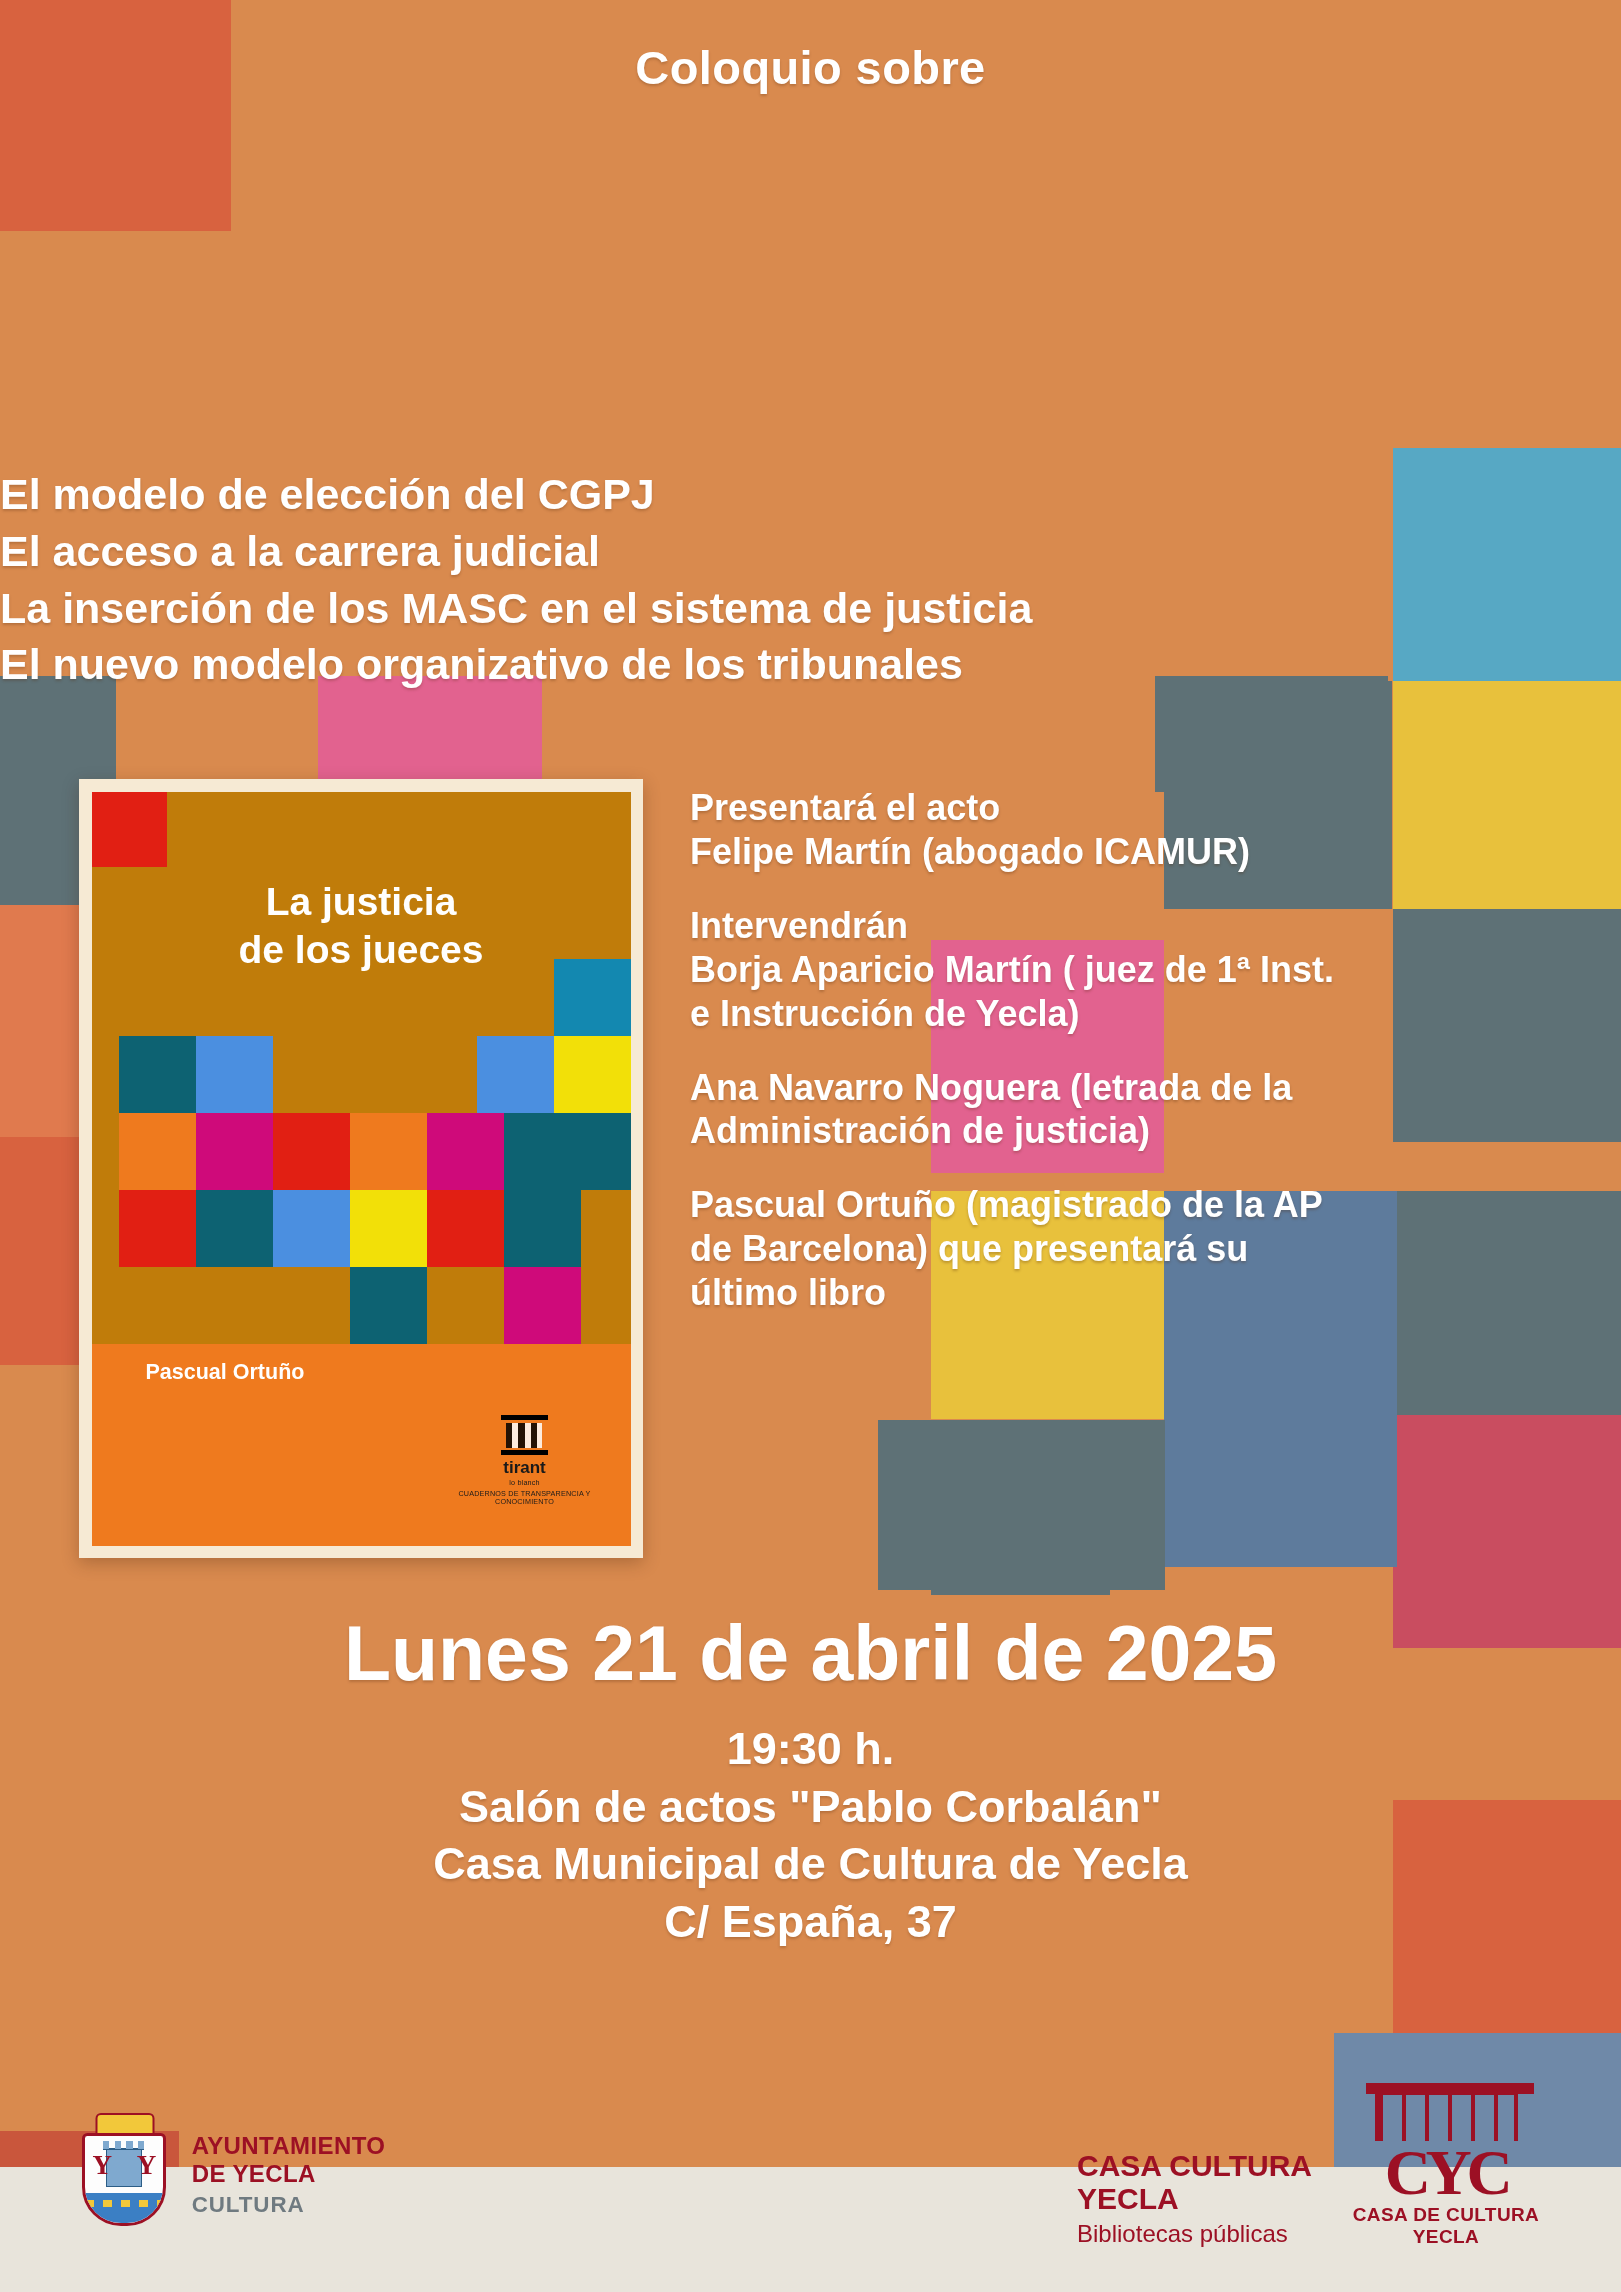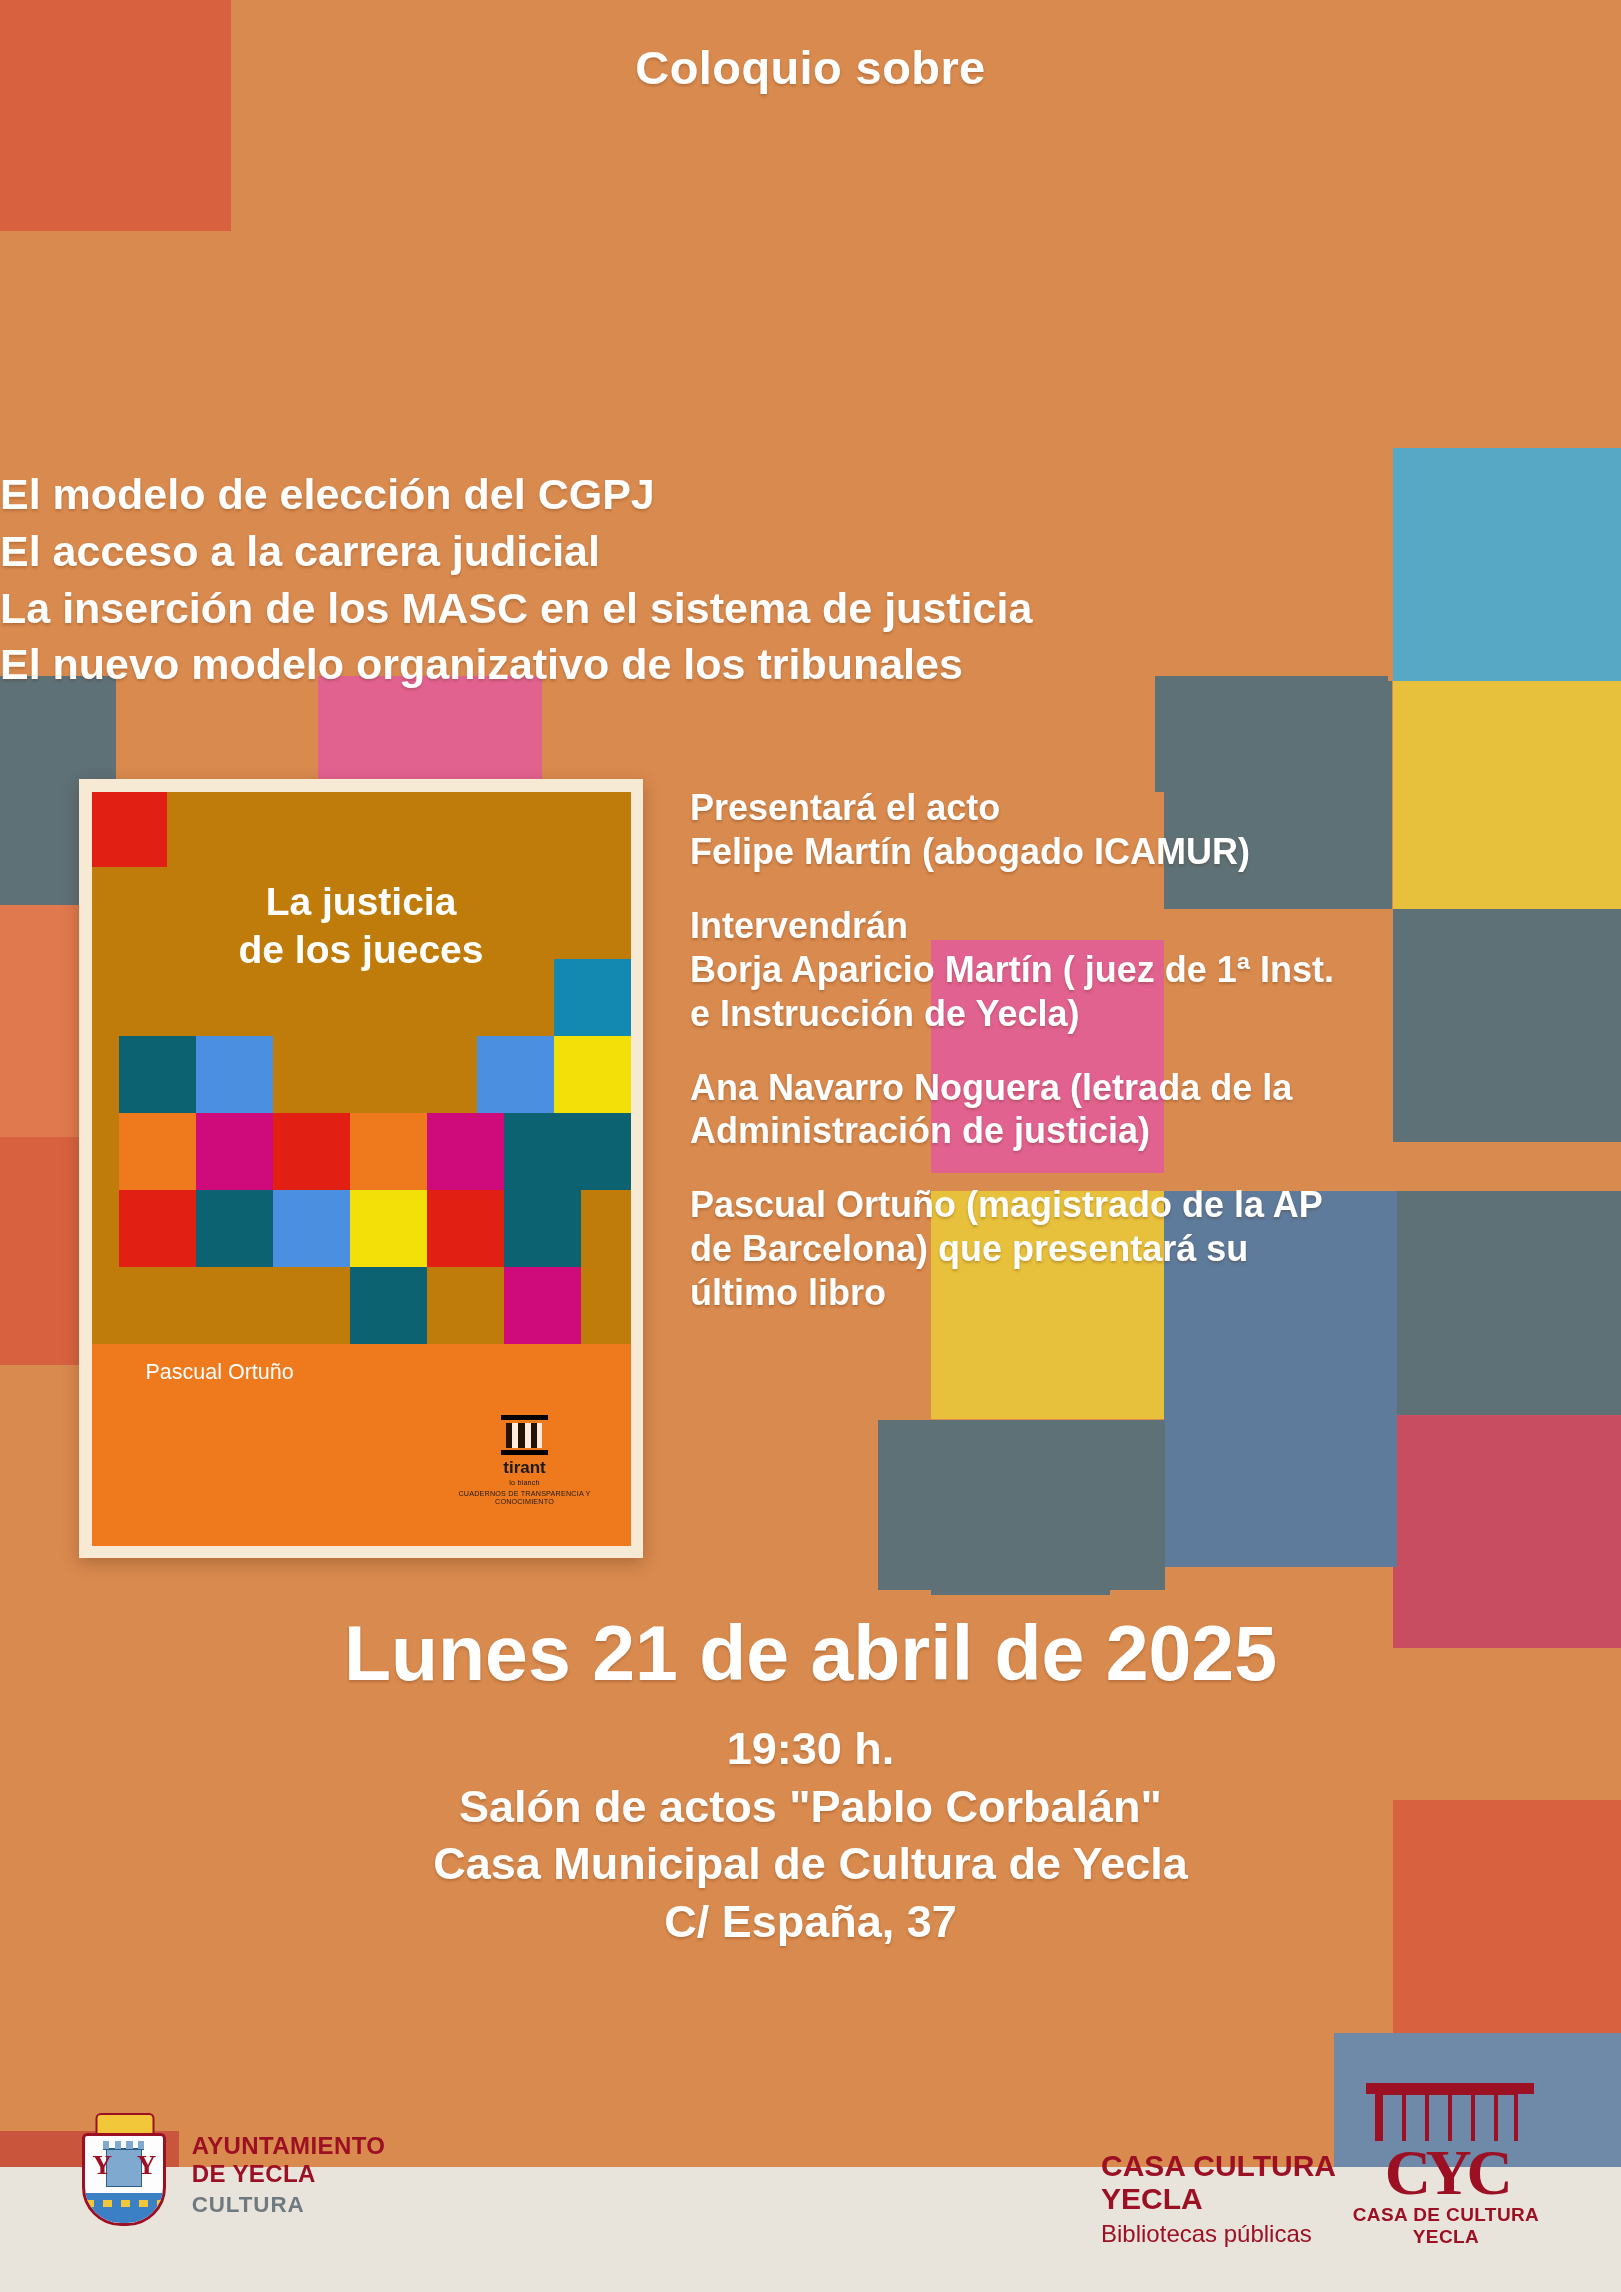--- a/index.html
+++ b/index.html
@@ -94,21 +94,21 @@
     line-height: 1.25;
     white-space: nowrap;
     z-index: 4;
   }
   .book-author {
     position: absolute;
     left: 54px;
     bottom: 161px;
     color: #ffffff;
     font-size: 21.5px;
-    font-weight: normal;
+    font-weight: bold;
     z-index: 4;
   }
   .book-pub {
     position: absolute;
     right: 39px;
     bottom: 39px;
     width: 134px;
     text-align: center;
     z-index: 4;
     color: #1a1a1a;
@@ -262,21 +262,21 @@
     font-size: 22.4px;
     letter-spacing: 0.9px;
     margin-top: 3.6px;
   }
   .footer-right {
     position: absolute;
     right: 72px;
     bottom: 45px;
     display: flex;
     align-items: flex-end;
-    gap: 7px;
+    gap: 31px;
   }
   .cc-text { text-align: left; }
   .cc-text .c1 {
     color: #9c1024;
     font-weight: bold;
     font-size: 30px;
     line-height: 1.1;
   }
   .cc-text .c2 {
     color: #9c1024;

